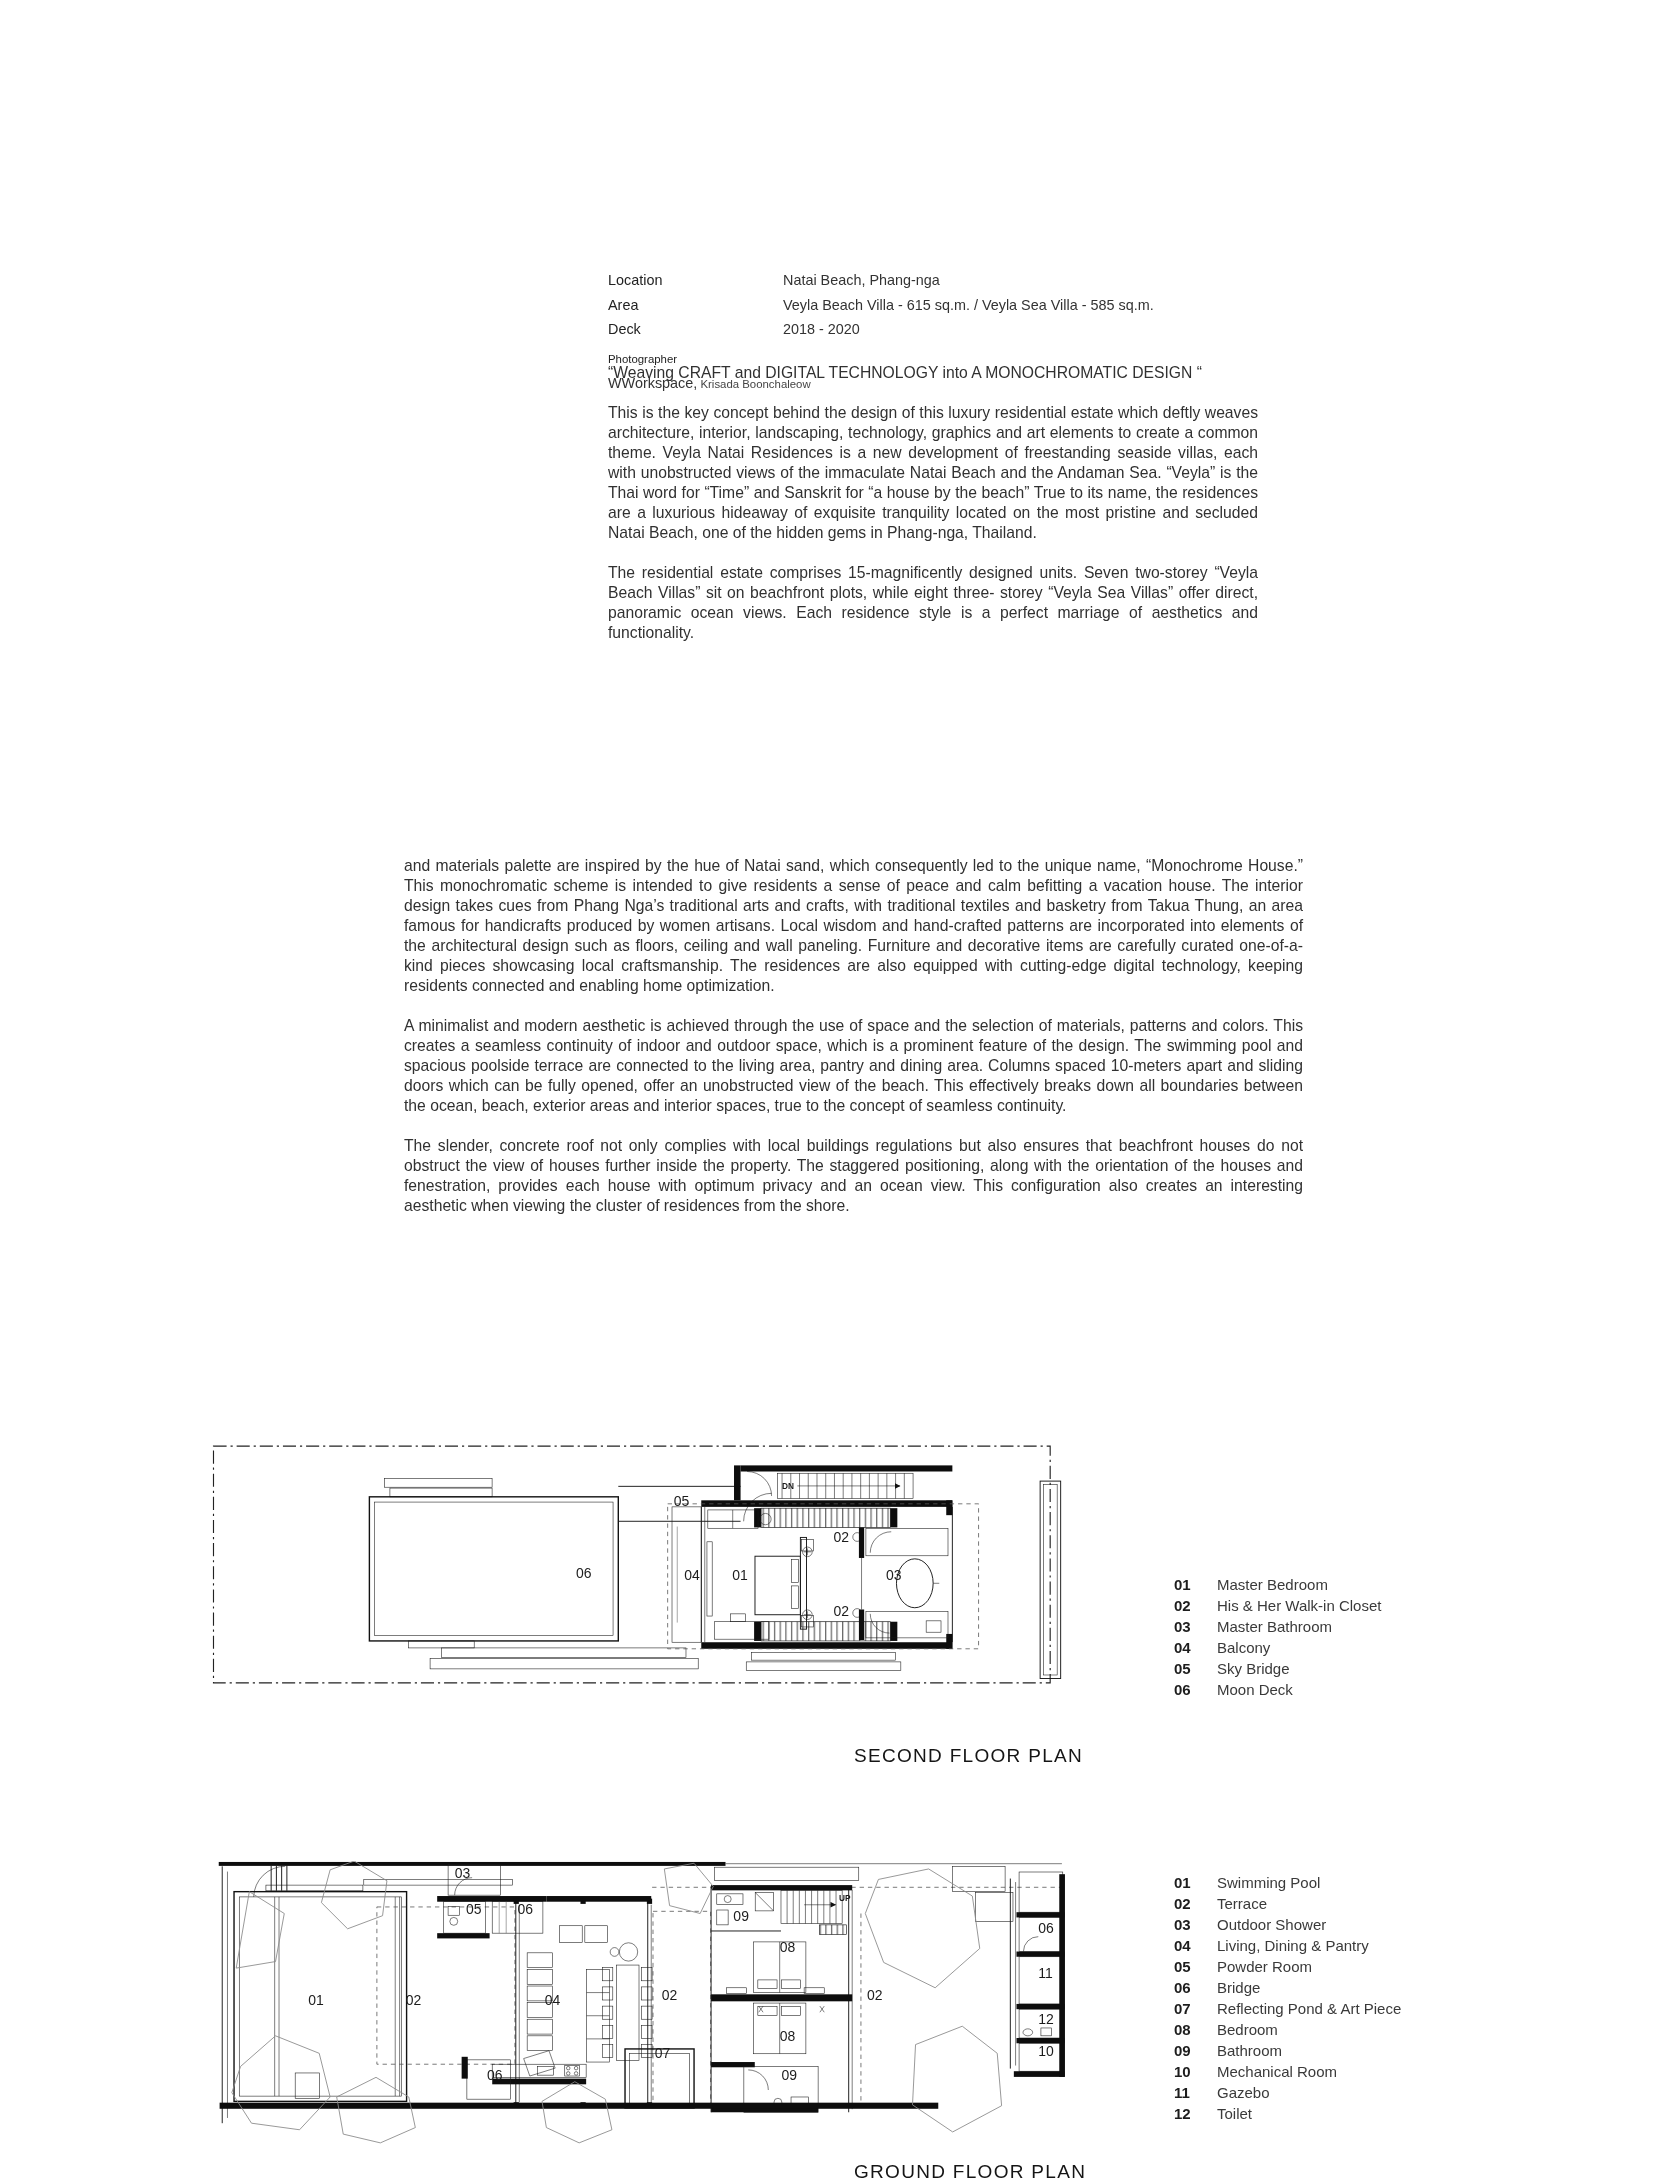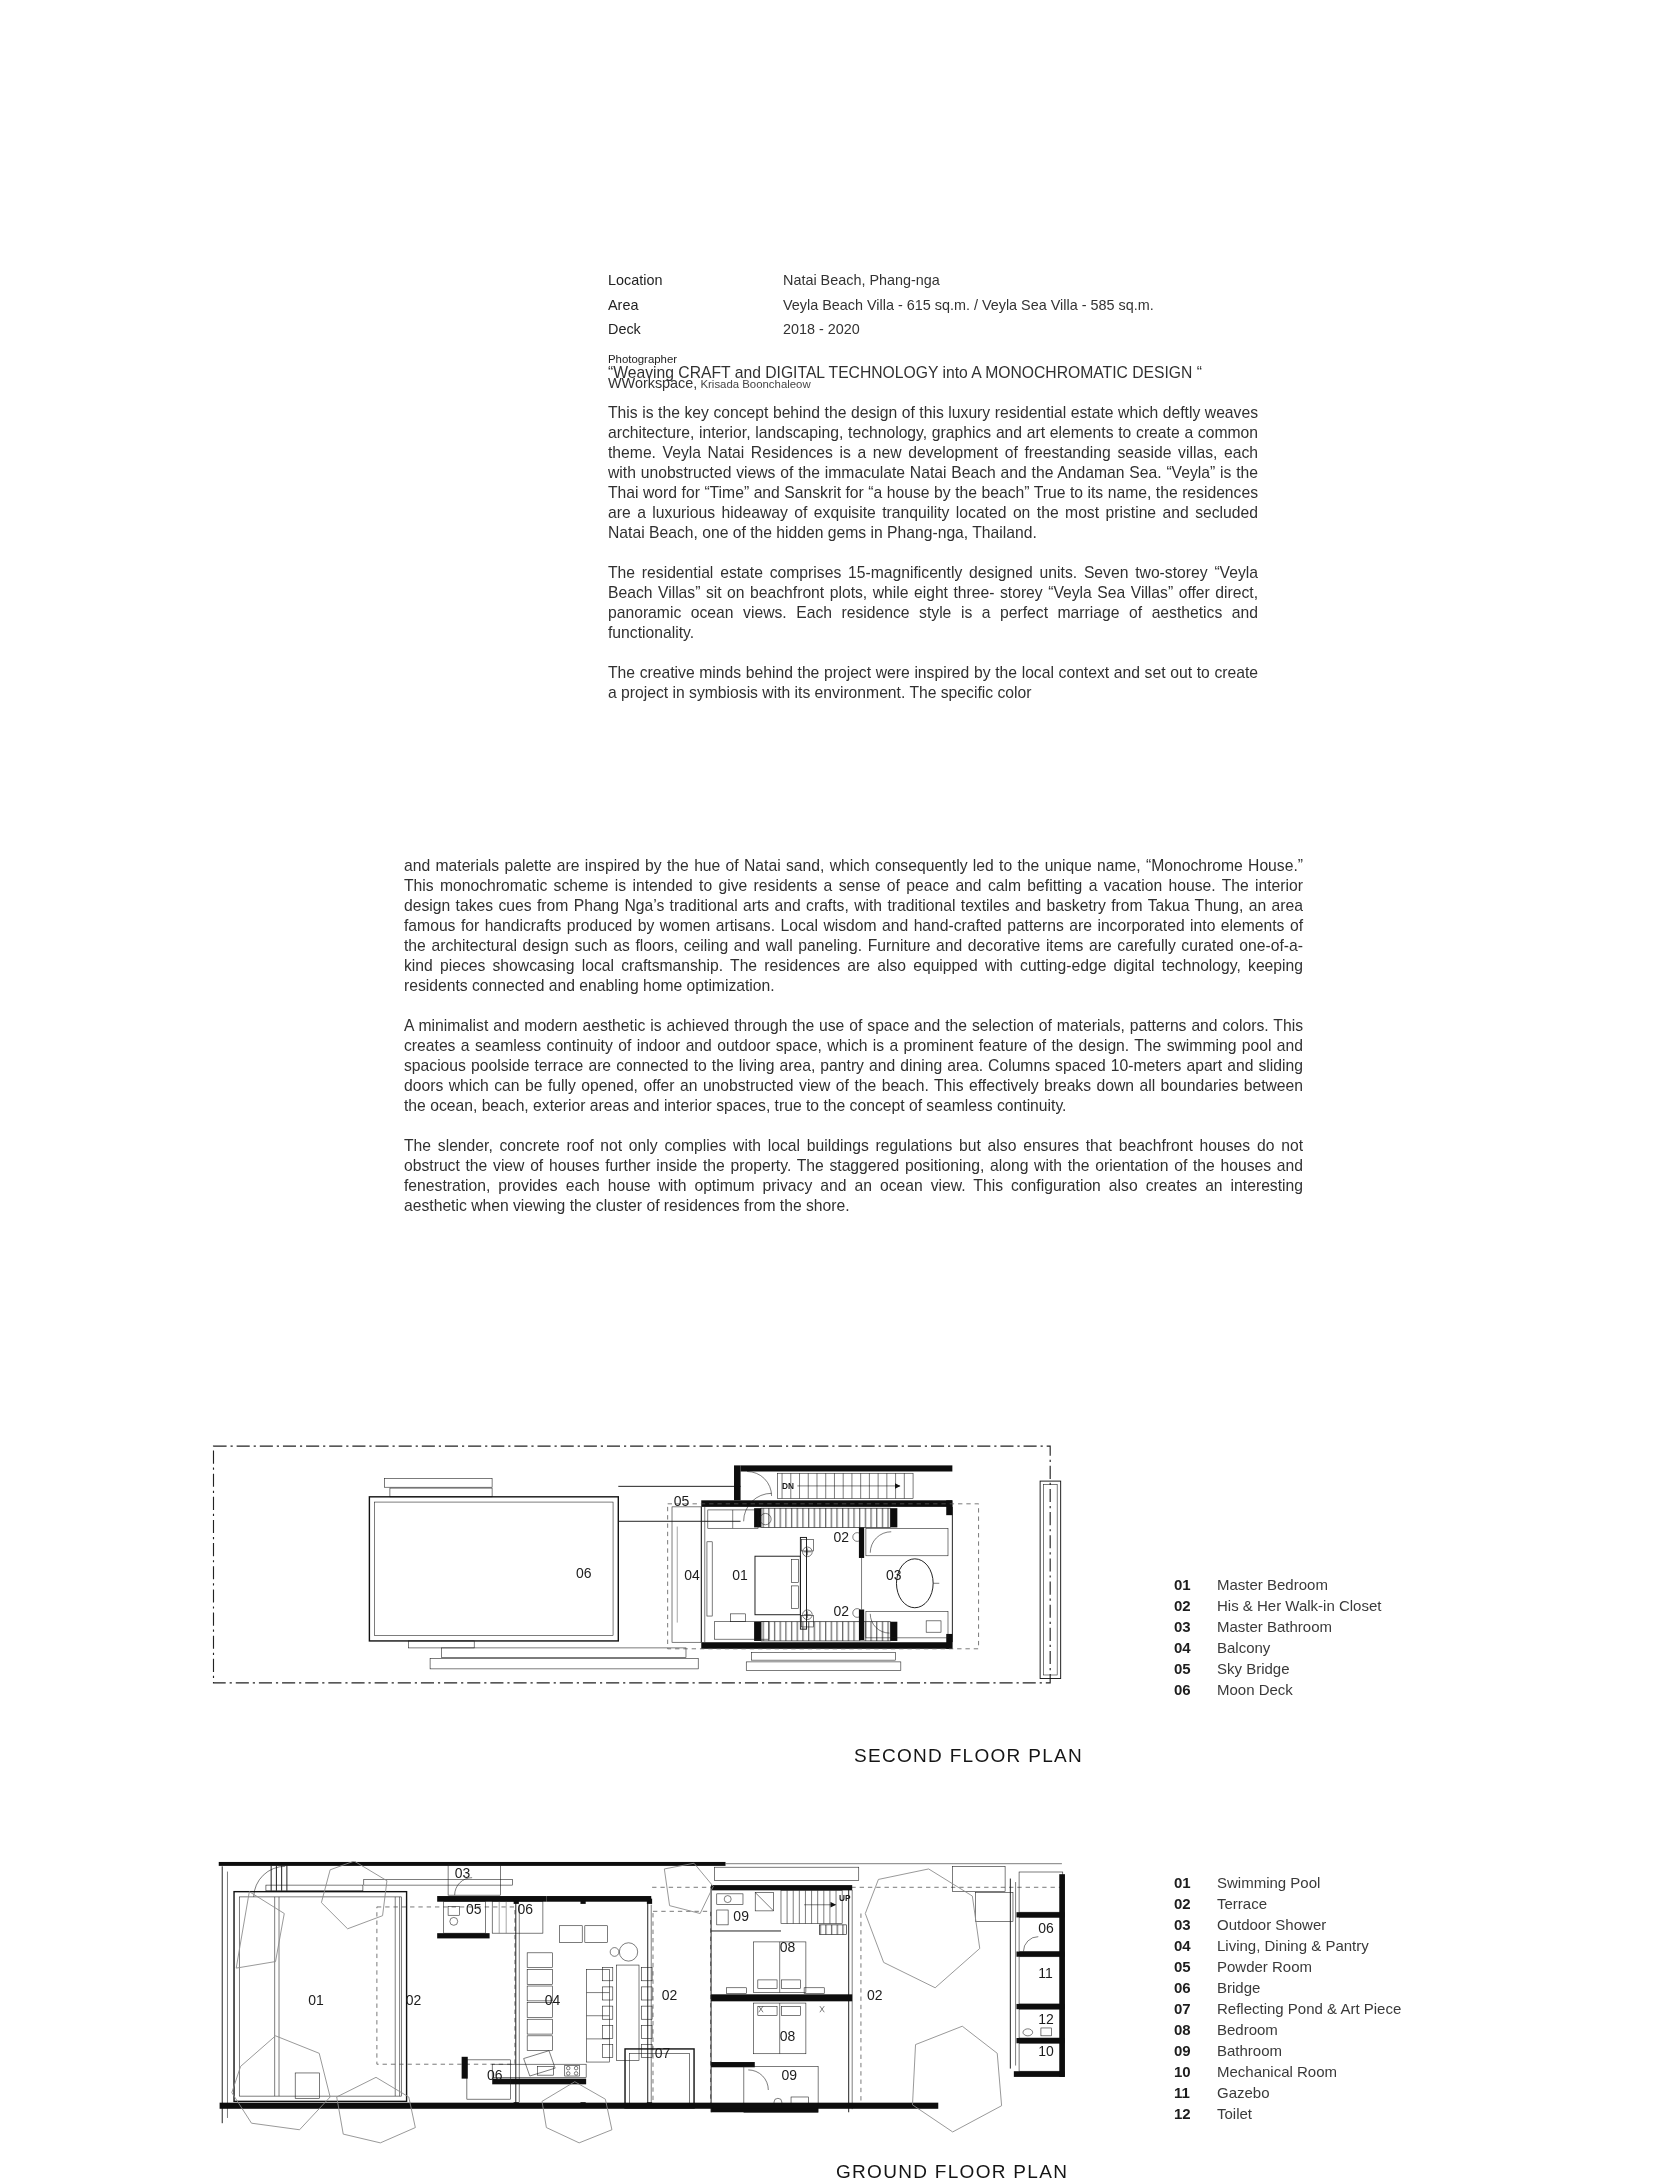--- a/index.html
+++ b/index.html
@@ -23,21 +23,21 @@
   .col1{left:608px;top:363px;width:650px;font-size:15.7px;line-height:20px;}
   .col2{left:404px;top:856px;width:899px;font-size:15.7px;line-height:20px;}
   .col p{margin:0 0 20px 0;}
   .quote{margin:0 0 20px 0;}
   
   .plan{left:210px;}
   svg text{font-family:"Liberation Sans",sans-serif;font-size:32px;fill:#1c1c1c;}
   svg text.small{font-size:19px;font-weight:700;}
   .caption{font-size:19px;letter-spacing:1.3px;color:#151515;text-align:right;white-space:nowrap;}
   .cap2{left:854px;top:1725px;width:218px;margin-top:20px;}
-  .capg{left:836px;top:2161px;width:218px;}
+  .capg{left:854px;top:2161px;width:218px;}
   
   .legend{font-size:15px;line-height:21px;color:#3a3a3a;}
   .legend2{left:1174px;top:1574px;}
   .legendg{left:1174px;top:1872px;}
   .legend-row{display:flex;}
   .legend-num{width:43px;font-weight:700;color:#1d1d1d;}
   
   .ln{stroke:#1a1a1a;fill:none;stroke-width:2.2;}
   .thin{stroke:#1a1a1a;fill:none;stroke-width:1.3;}
   .wall{stroke:#111;fill:none;stroke-width:3.2;}
@@ -70,21 +70,20 @@
       <span class="meta-label">Photographer</span>
       <span class="meta-value"><span>WWorkspace,</span><span class="ph-sec"> Krisada Boonchaleow</span></span>
     </div>
   </div>
 
   <div class="abs col col1">
     <p class="quote">“Weaving CRAFT and DIGITAL TECHNOLOGY into A MONOCHROMATIC DESIGN “</p>
     <div>
         <p>This is the key concept behind the design of this luxury residential estate which deftly weaves architecture, interior, landscaping, technology, graphics and art elements to create a common theme.  Veyla Natai Residences is a new development of freestanding seaside villas, each with unobstructed views of the immaculate Natai Beach and the Andaman Sea. “Veyla” is the Thai word for “Time” and Sanskrit for “a house by the beach” True to its name, the residences are a luxurious hideaway of exquisite tranquility located on the most pristine and secluded Natai Beach, one of the hidden gems in Phang-nga, Thailand.</p>
         <p>The residential estate comprises 15-magnificently designed units. Seven two-storey “Veyla Beach Villas” sit on beachfront plots, while eight three- storey “Veyla Sea Villas” offer direct, panoramic ocean views. Each residence style is a perfect marriage of aesthetics and functionality.</p>
-        <p>The creative minds behind the project were inspired by the local context and set out to create a project in symbiosis with its environment. The specific color</p>
       </div>
   </div>
 
   <div class="abs col col2">
     <div>
         <p>and materials palette are inspired by the hue of Natai sand, which consequently led to the unique name, “Monochrome House.” This monochromatic scheme is intended to give residents a sense of peace and calm befitting a vacation house. The interior design takes cues from Phang Nga’s traditional arts and crafts, with traditional textiles and basketry from Takua Thung, an area famous for handicrafts produced by women artisans. Local wisdom and hand-crafted patterns are incorporated into elements of the architectural design such as floors, ceiling and wall paneling. Furniture and decorative items are carefully curated one-of-a-kind pieces showcasing local craftsmanship. The residences are also equipped with cutting-edge digital technology, keeping residents connected and enabling home optimization.</p>
         <p>A minimalist and modern aesthetic is achieved through the use of space and the selection of materials, patterns and colors. This creates a seamless continuity of indoor and outdoor space, which is a prominent feature of the design. The swimming pool and spacious poolside terrace are connected to the living area, pantry and dining area. Columns spaced 10-meters apart and sliding doors which can be fully opened, offer an unobstructed view of the beach. This effectively breaks down all boundaries between the ocean, beach, exterior areas and interior spaces, true to the concept of seamless continuity.</p>
         <p>The slender, concrete roof not only complies with local buildings regulations but also ensures that beachfront houses do not obstruct the view of houses further inside the property. The staggered positioning, along with the orientation of the houses and fenestration, provides each house with optimum privacy and an ocean view. This configuration also creates an interesting aesthetic when viewing the cluster of residences from the shore.</p>
       </div>
   </div>

